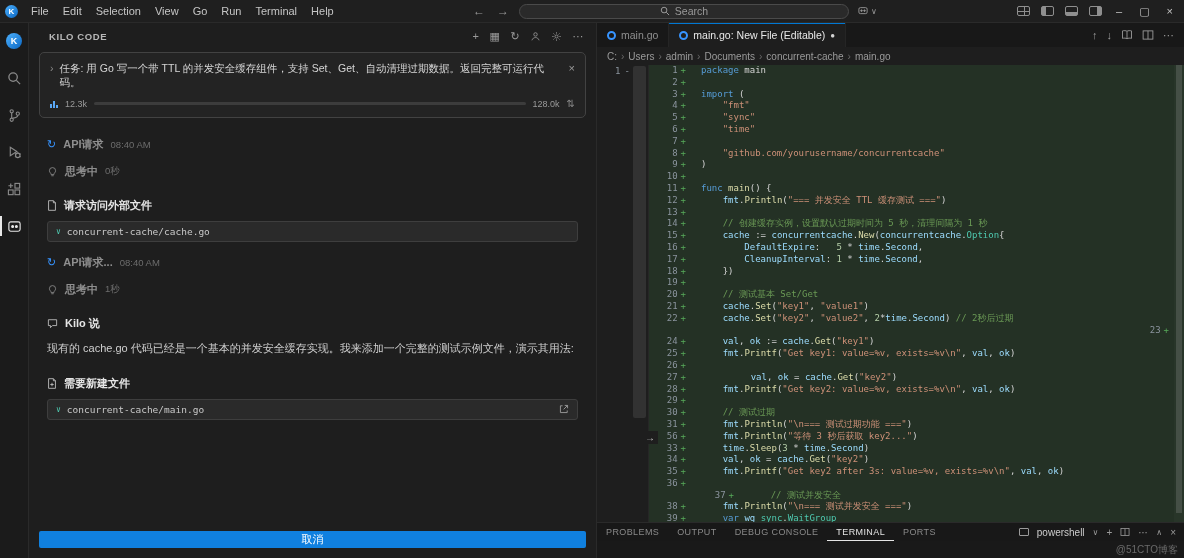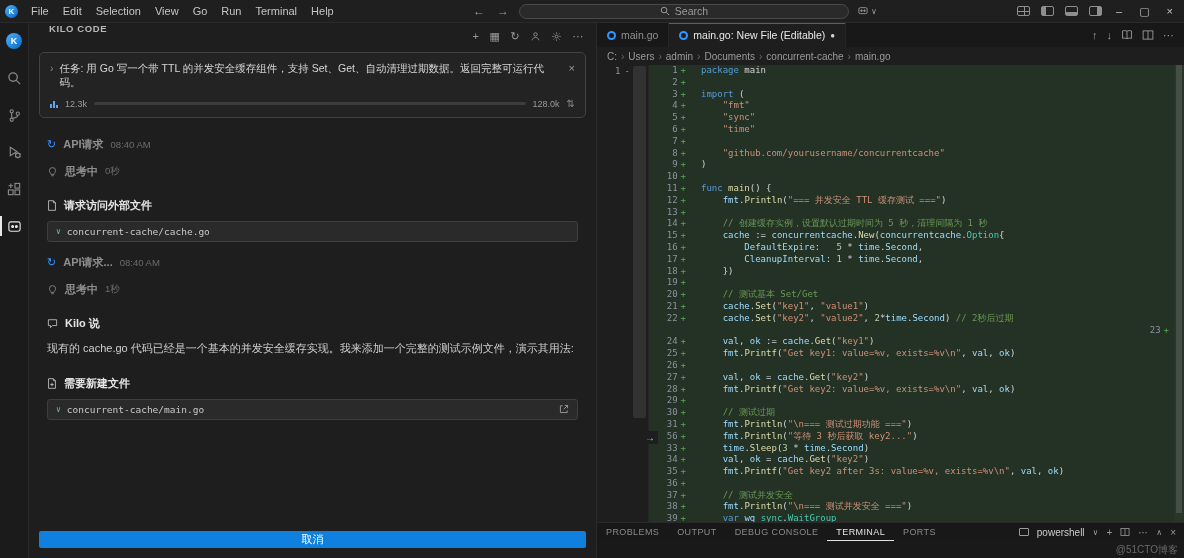--- a/index.html
+++ b/index.html
@@ -32,21 +32,21 @@
   .main{flex:1;display:flex;min-height:0}
   .activitybar{flex:0 0 28px;background:#1b1b1b;border-right:1px solid #2a2a2a;
     display:flex;flex-direction:column;align-items:center;padding-top:7px;gap:15px}
   .ab-item{width:28px;height:22px;display:flex;align-items:center;justify-content:center;position:relative}
   .ab-item.active::before{content:"";position:absolute;left:0;top:1px;bottom:1px;width:2px;background:#e7e7e7}
   .ab-logo{width:16px;height:16px;border-radius:50%;background:linear-gradient(135deg,#4db2ff,#0a66c2);
     display:flex;align-items:center;justify-content:center;color:#fff;font-size:9px;font-weight:bold}
 
   
   .kilo{flex:0 0 568px;background:#1e1e1e;border-right:1px solid #2a2a2a;display:flex;flex-direction:column;min-height:0}
-  .kilo-header{flex:0 0 26px;display:flex;padding:0 12px 0 20px;
+  .kilo-header{flex:0 0 26px;display:flex;align-items:center;padding:0 12px 0 20px;
     font-size:9.5px;letter-spacing:.6px;color:#b8b8b8;font-weight:bold}
   .kh-icons{margin-left:auto;display:flex;align-items:center;gap:10px;font-weight:normal}
   .kh-ico{color:#9a9a9a;font-size:11px;display:flex;align-items:center}
   .task-card{flex:0 0 auto;margin:3px 10px 4px;border:1px solid #424242;border-radius:5px;background:#232323;padding:8px 10px}
   .task-line{display:flex;gap:6px;font-size:10.5px;color:#d6d6d6;line-height:1.35}
   .task-chev{color:#8a8a8a;flex:0 0 auto}
   .task-close{margin-left:auto;color:#9a9a9a;font-size:11px;flex:0 0 auto}
   .token-row{display:flex;align-items:center;gap:7px;margin-top:9px}
   .ctx-bars{display:flex;align-items:flex-end;gap:1px;height:8px}
   .ctx-bars i{display:block;width:2px;background:#5aa7f5}
@@ -560,21 +560,21 @@
                 </span>
                 <span class="code-content"><span class="tok-p">    </span><span class="tok-v">fmt</span><span class="tok-p">.</span><span class="tok-f">Printf</span><span class="tok-p">(</span><span class="tok-s">"Get key1: value=%v, exists=%v\n"</span><span class="tok-p">, </span><span class="tok-v">val</span><span class="tok-p">, </span><span class="tok-v">ok</span><span class="tok-p">)</span></span>
               </div>
               <div class="code-row" style="background: rgba(70, 149, 74, 0.16);">
                 <span class="gutter">
                   <span class="ln">26</span>
                   <span class="plus">+</span>
                 </span>
                 <span class="code-content"></span>
               </div>
-              <div class="code-row" style="background: rgba(70, 149, 74, 0.16);">
+              <div class="code-row" style="background: rgba(70, 149, 74, 0.16); gap: 28px;">
                 <span class="gutter">
                   <span class="ln">27</span>
                   <span class="plus">+</span>
                 </span>
                 <span class="code-content"><span class="tok-p">    </span><span class="tok-v">val</span><span class="tok-p">, </span><span class="tok-v">ok</span><span class="tok-p"> = </span><span class="tok-v">cache</span><span class="tok-p">.</span><span class="tok-f">Get</span><span class="tok-p">(</span><span class="tok-s">"key2"</span><span class="tok-p">)</span></span>
               </div>
               <div class="code-row" style="background: rgba(70, 149, 74, 0.16);">
                 <span class="gutter">
                   <span class="ln">28</span>
                   <span class="plus">+</span>
@@ -630,21 +630,21 @@
                 </span>
                 <span class="code-content"><span class="tok-p">    </span><span class="tok-v">fmt</span><span class="tok-p">.</span><span class="tok-f">Printf</span><span class="tok-p">(</span><span class="tok-s">"Get key2 after 3s: value=%v, exists=%v\n"</span><span class="tok-p">, </span><span class="tok-v">val</span><span class="tok-p">, </span><span class="tok-v">ok</span><span class="tok-p">)</span></span>
               </div>
               <div class="code-row" style="background: rgba(70, 149, 74, 0.16);">
                 <span class="gutter">
                   <span class="ln">36</span>
                   <span class="plus">+</span>
                 </span>
                 <span class="code-content"></span>
               </div>
-              <div class="code-row" style="background: rgba(70, 149, 74, 0.16);">
+              <div class="code-row" style="background: rgba(70, 149, 74, 0.16); padding-left: 48px;">
                 <span class="gutter">
                   <span class="ln">37</span>
                   <span class="plus">+</span>
                 </span>
                 <span class="code-content"><span class="tok-p">    </span><span class="tok-c">// 测试并发安全</span></span>
               </div>
               <div class="code-row" style="background: rgba(70, 149, 74, 0.16);">
                 <span class="gutter">
                   <span class="ln">38</span>
                   <span class="plus">+</span>

